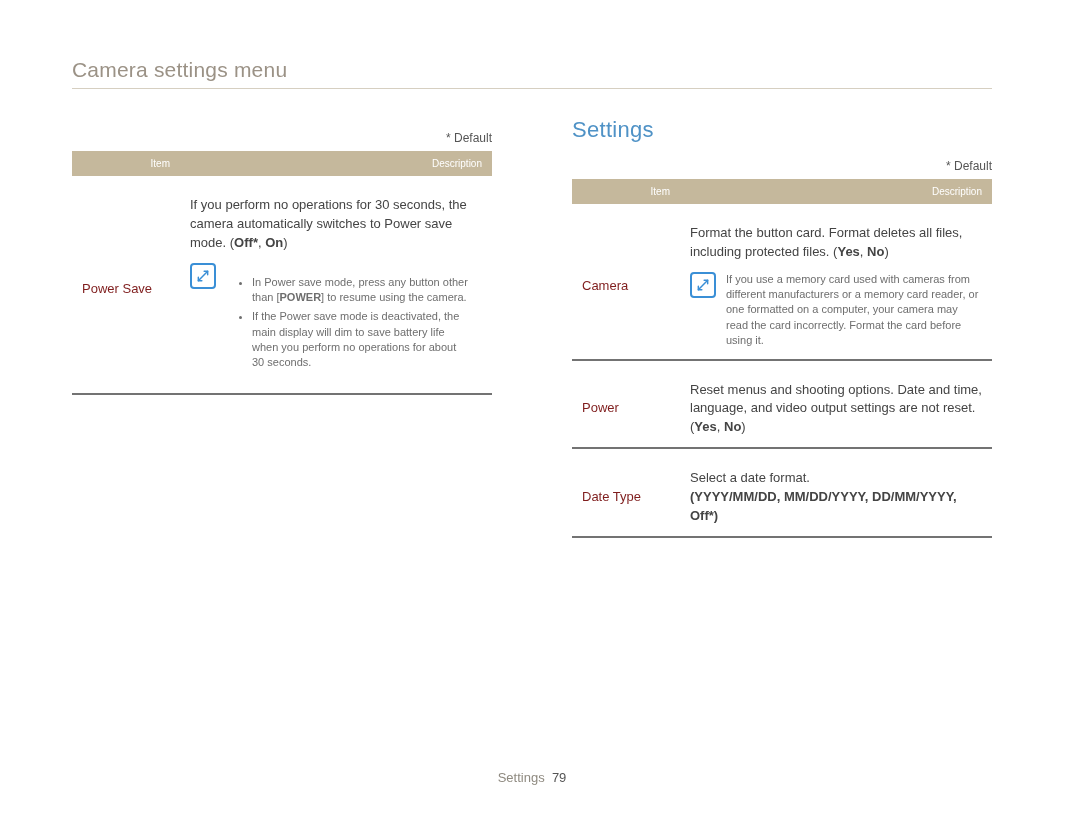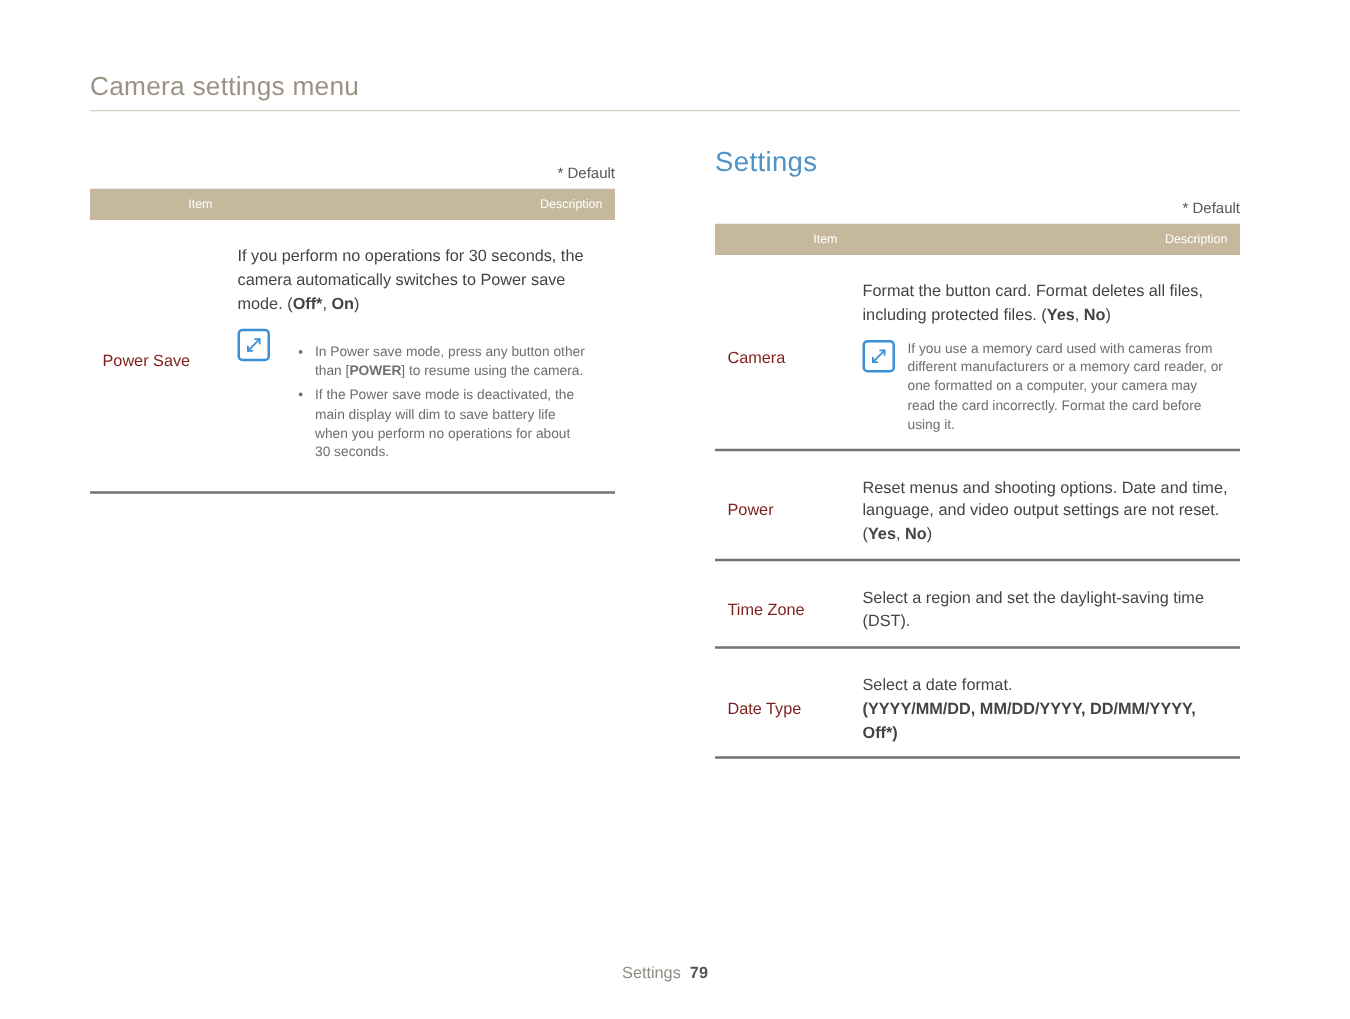--- a/index.html
+++ b/index.html
@@ -104,21 +104,21 @@
   .note-text li { margin-bottom: 4px; }
   .footer {
     position: absolute;
     bottom: 30px;
     left: 0;
     width: 100%;
     text-align: center;
     font-size: 13px;
     color: #8f8a80;
   }
-  .footer .pg { color: #555; font-weight: bold; }
+  .footer .pg { color: #555; }
   .kbd { font-weight: bold; }
 </style>
 </head>
 <body>
 
 <div class="page">
   <h1 class="page-title">Camera settings menu</h1>
 
   <div class="columns">
 
@@ -189,24 +189,20 @@
               </div>
             </td>
           </tr>
           <tr>
             <td class="item">Power</td>
             <td>
               <span>Reset menus and shooting options. Date and time, language, and video output settings are not reset. (</span><span class="opt-bold">Yes</span><span>, </span><span class="opt-bold">No</span><span>)</span>
             </td>
           </tr>
           <tr>
-            <td class="item">Time Zone</td>
-            <td>Select a region and set the daylight-saving time (DST).</td>
-          </tr>
-          <tr>
             <td class="item">Date Type</td>
             <td>
               <span>Select a date format.</span><br>
               <span class="opt-bold">(YYYY/MM/DD, MM/DD/YYYY, DD/MM/YYYY, Off*)</span>
             </td>
           </tr>
         </tbody>
       </table>
     </div>
 

